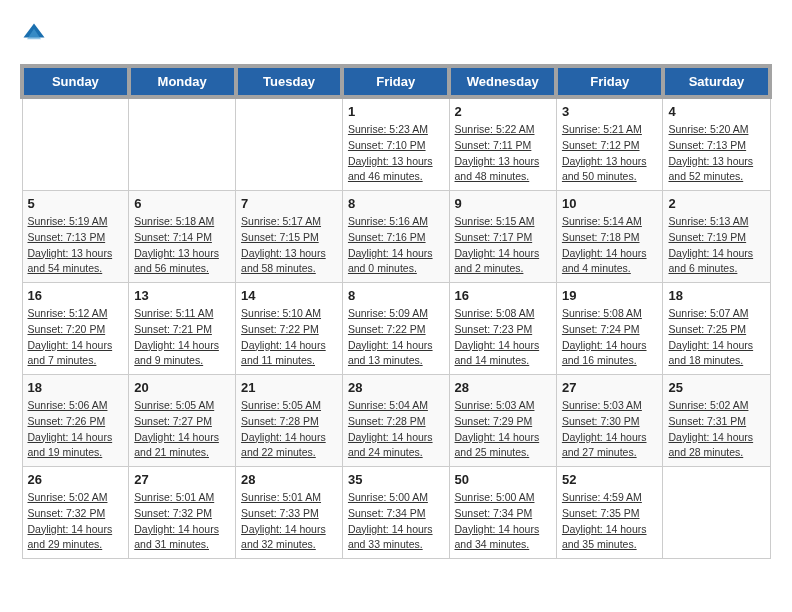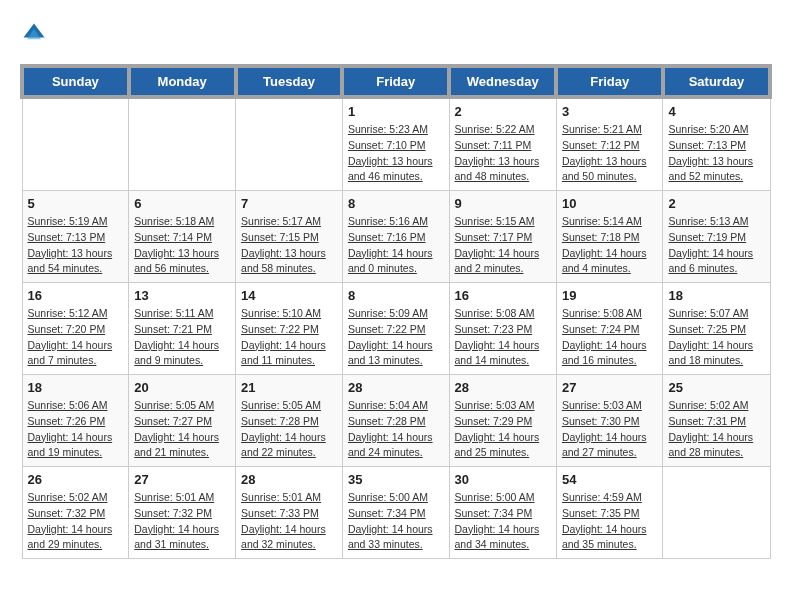--- a/index.html
+++ b/index.html
@@ -246,23 +246,23 @@
         </td>
         <td>
           <span class="day-number">28</span>
           <div class="day-info">Sunrise: 5:01 AM<br>Sunset: 7:33 PM<br>Daylight: 14 hours and 32 minutes.</div>
         </td>
         <td>
           <span class="day-number">35</span>
           <div class="day-info">Sunrise: 5:00 AM<br>Sunset: 7:34 PM<br>Daylight: 14 hours and 33 minutes.</div>
         </td>
         <td>
-          <span class="day-number">30</span>
+          <span class="day-number">50</span>
           <div class="day-info">Sunrise: 5:00 AM<br>Sunset: 7:34 PM<br>Daylight: 14 hours and 34 minutes.</div>
         </td>
         <td>
-          <span class="day-number">54</span>
+          <span class="day-number">52</span>
           <div class="day-info">Sunrise: 4:59 AM<br>Sunset: 7:35 PM<br>Daylight: 14 hours and 35 minutes.</div>
         </td>
         <td class="empty-cell"></td>
       </tr>
     </tbody>
 </table>
 
 </body></html>

